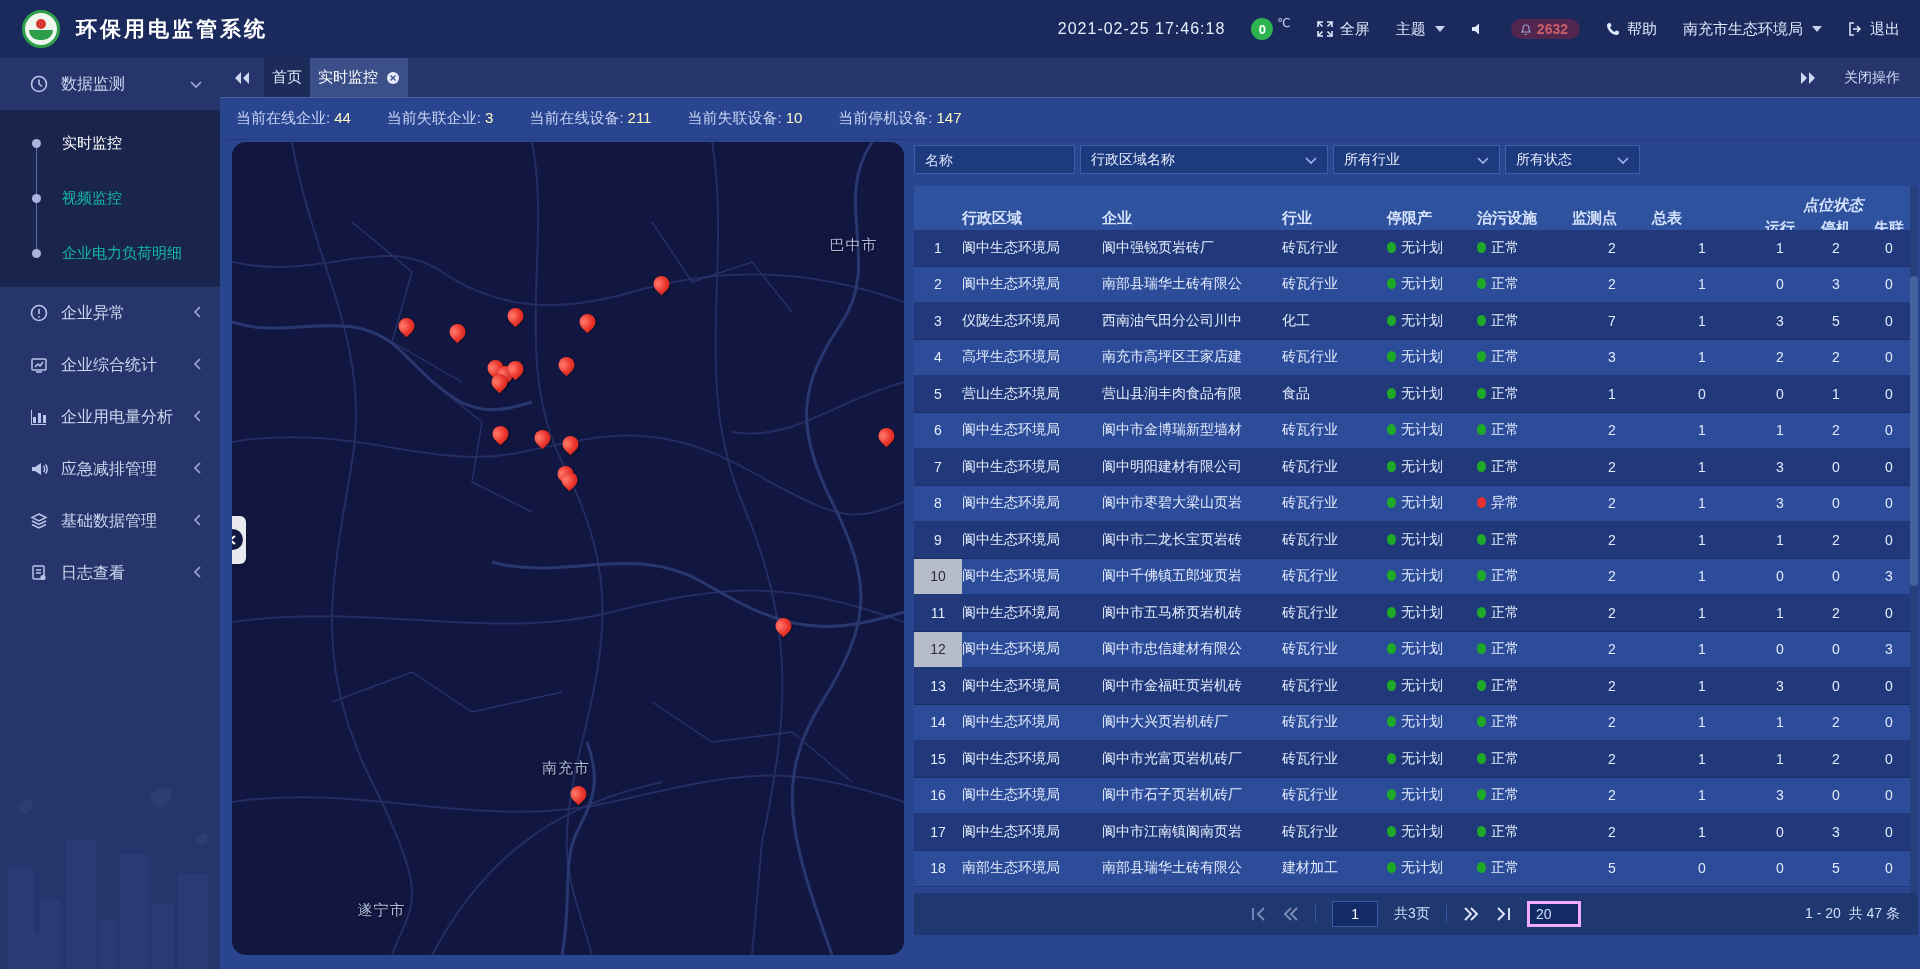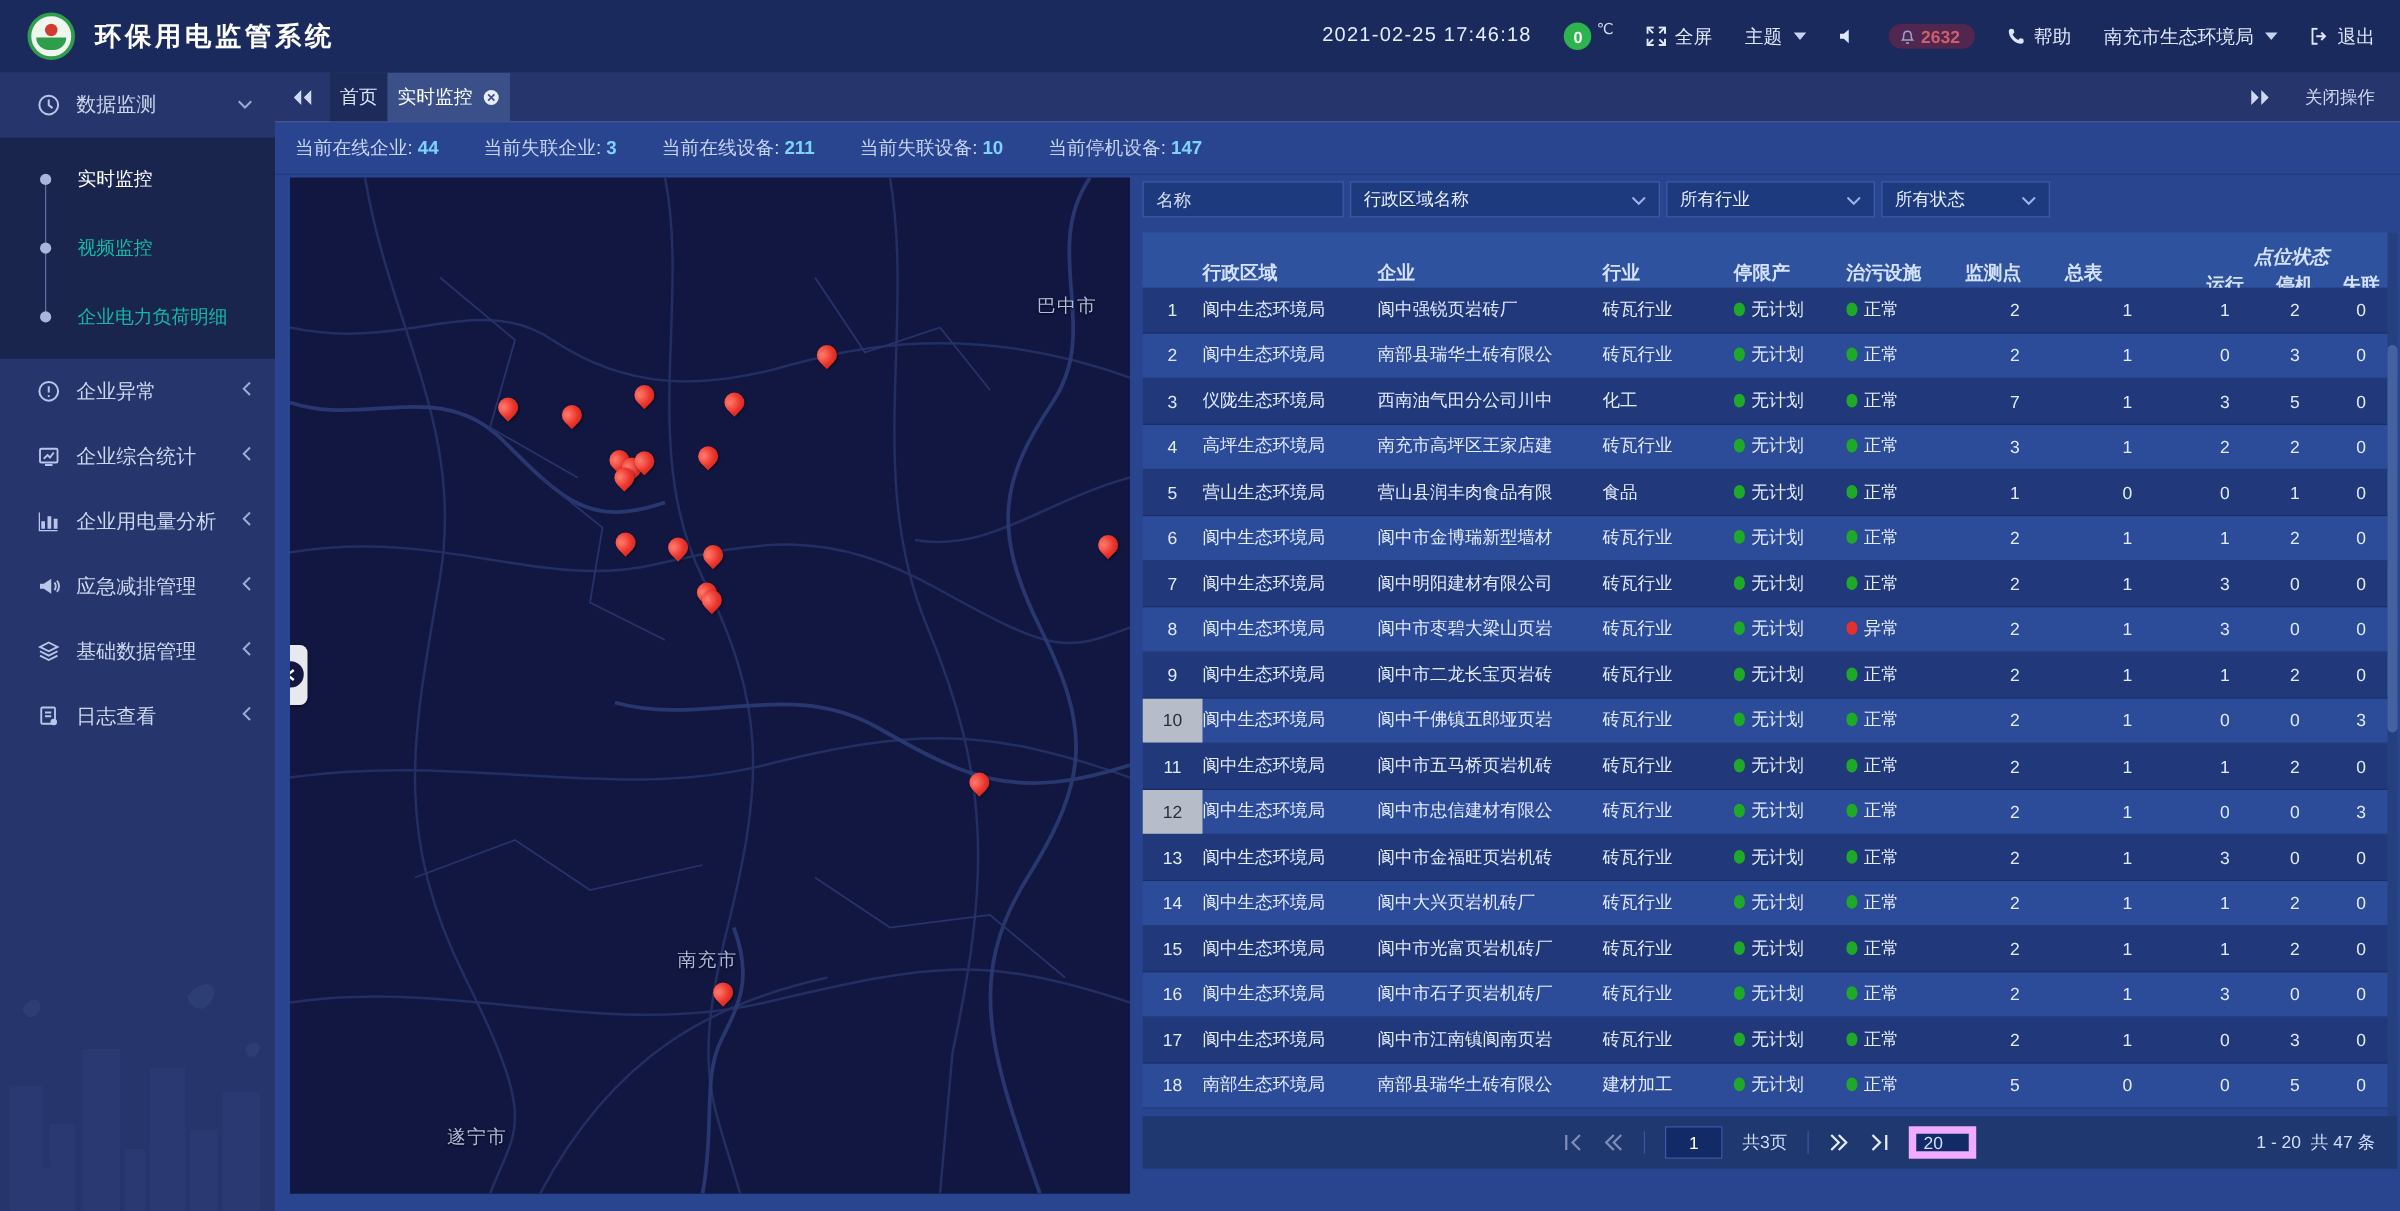--- a/index.html
+++ b/index.html
@@ -58,27 +58,27 @@
   .tab{ display:flex; align-items:center; gap:8px; padding:0 8px; font-size:15px;
     color:#dde5f8; background:#1d2b5b; cursor:pointer;}
   .tab.active{ background:#3b4f88; color:#ffffff;}
   .tab .close{ color:#e8edfb;}
   .tab-right{ margin-left:auto; display:flex; align-items:center; gap:28px; padding-right:20px;
     color:#cfd9f2; font-size:14px;}
 
   
   .statsbar{ height:42px; background:#2a4590; display:flex; align-items:center; gap:36px;
     padding-left:16px; font-size:15px; color:#c7d4f4; border-bottom:1px solid rgba(20,35,90,.35);}
-  .stat b{ font-weight:bold; color:#7dd3fc; margin-left:4px;}
+  .stat b{ font-weight:normal; color:#fef9c3; margin-left:4px;}
 
   
   .content{ flex:1; display:flex; padding:2px 2px 0 12px; gap:10px; min-height:0;}
 
   
-  .map{ width:672px; height:813px; background:#111740; position:relative; flex:0 0 auto; overflow:hidden;}
+  .map{ width:672px; height:813px; background:#111740; position:relative; flex:0 0 auto; overflow:hidden;border-radius:14px;}
   .map svg.roads{ position:absolute; inset:0;}
   .map-label{ position:absolute; color:#aebbe2; font-size:15px; text-shadow:0 1px 2px #000;
     transform:translate(-50%,-50%); letter-spacing:1px;}
   .pin{ position:absolute; width:17px; height:17px; transform:translate(-50%,-100%);}
   .pin i{ display:block; width:16px; height:16px; border-radius:50% 50% 50% 0;
     transform:rotate(-45deg);
     background:radial-gradient(circle at 35% 32%, #ff7365 8%, #ea352c 55%, #bd1f18 100%);
     box-shadow:0 1px 2px rgba(0,0,0,.6);}
   .collapse-btn{ position:absolute; left:-13px; top:46%; width:27px; height:48px;
     background:#e7e9ee; border-radius:6px; display:flex; align-items:center; justify-content:center;
@@ -125,21 +125,21 @@
     background:#44629f; border-radius:4px;}
 
   
   .pager{ height:42px; background:#1f3870; display:flex; align-items:center;
     justify-content:center; gap:16px; position:relative; color:#d3defa; font-size:14px;}
   .pg-ico{ cursor:pointer; display:flex; color:#e5ecff;}
   .pg-ico.disabled{ color:#7e8cb7; cursor:default;}
   .pg-sep{ width:1px; height:18px; background:#3a55a0;}
   .pg-input{ width:46px; height:26px; background:#122a66; border:1px solid #3c59a8;
     color:#fff; text-align:center; font-size:14px; font-family:inherit;}
-  .pg-select{ width:54px; height:26px; background:#122a66; border:6px solid #f0abfc;
+  .pg-select{ width:54px; height:26px; background:#122a66; border:3px solid #f0abfc;
     display:flex; align-items:center; justify-content:space-between; padding:0 6px; cursor:pointer;gap:24px;}
   .pg-range{ position:absolute; right:18px; color:#d3defa;}
 </style>
 </head>
 <body>
 
 <header class="topbar">
   <div class="logo"></div>
   <div class="app-title">环保用电监管系统</div>
   <div class="top-right">

